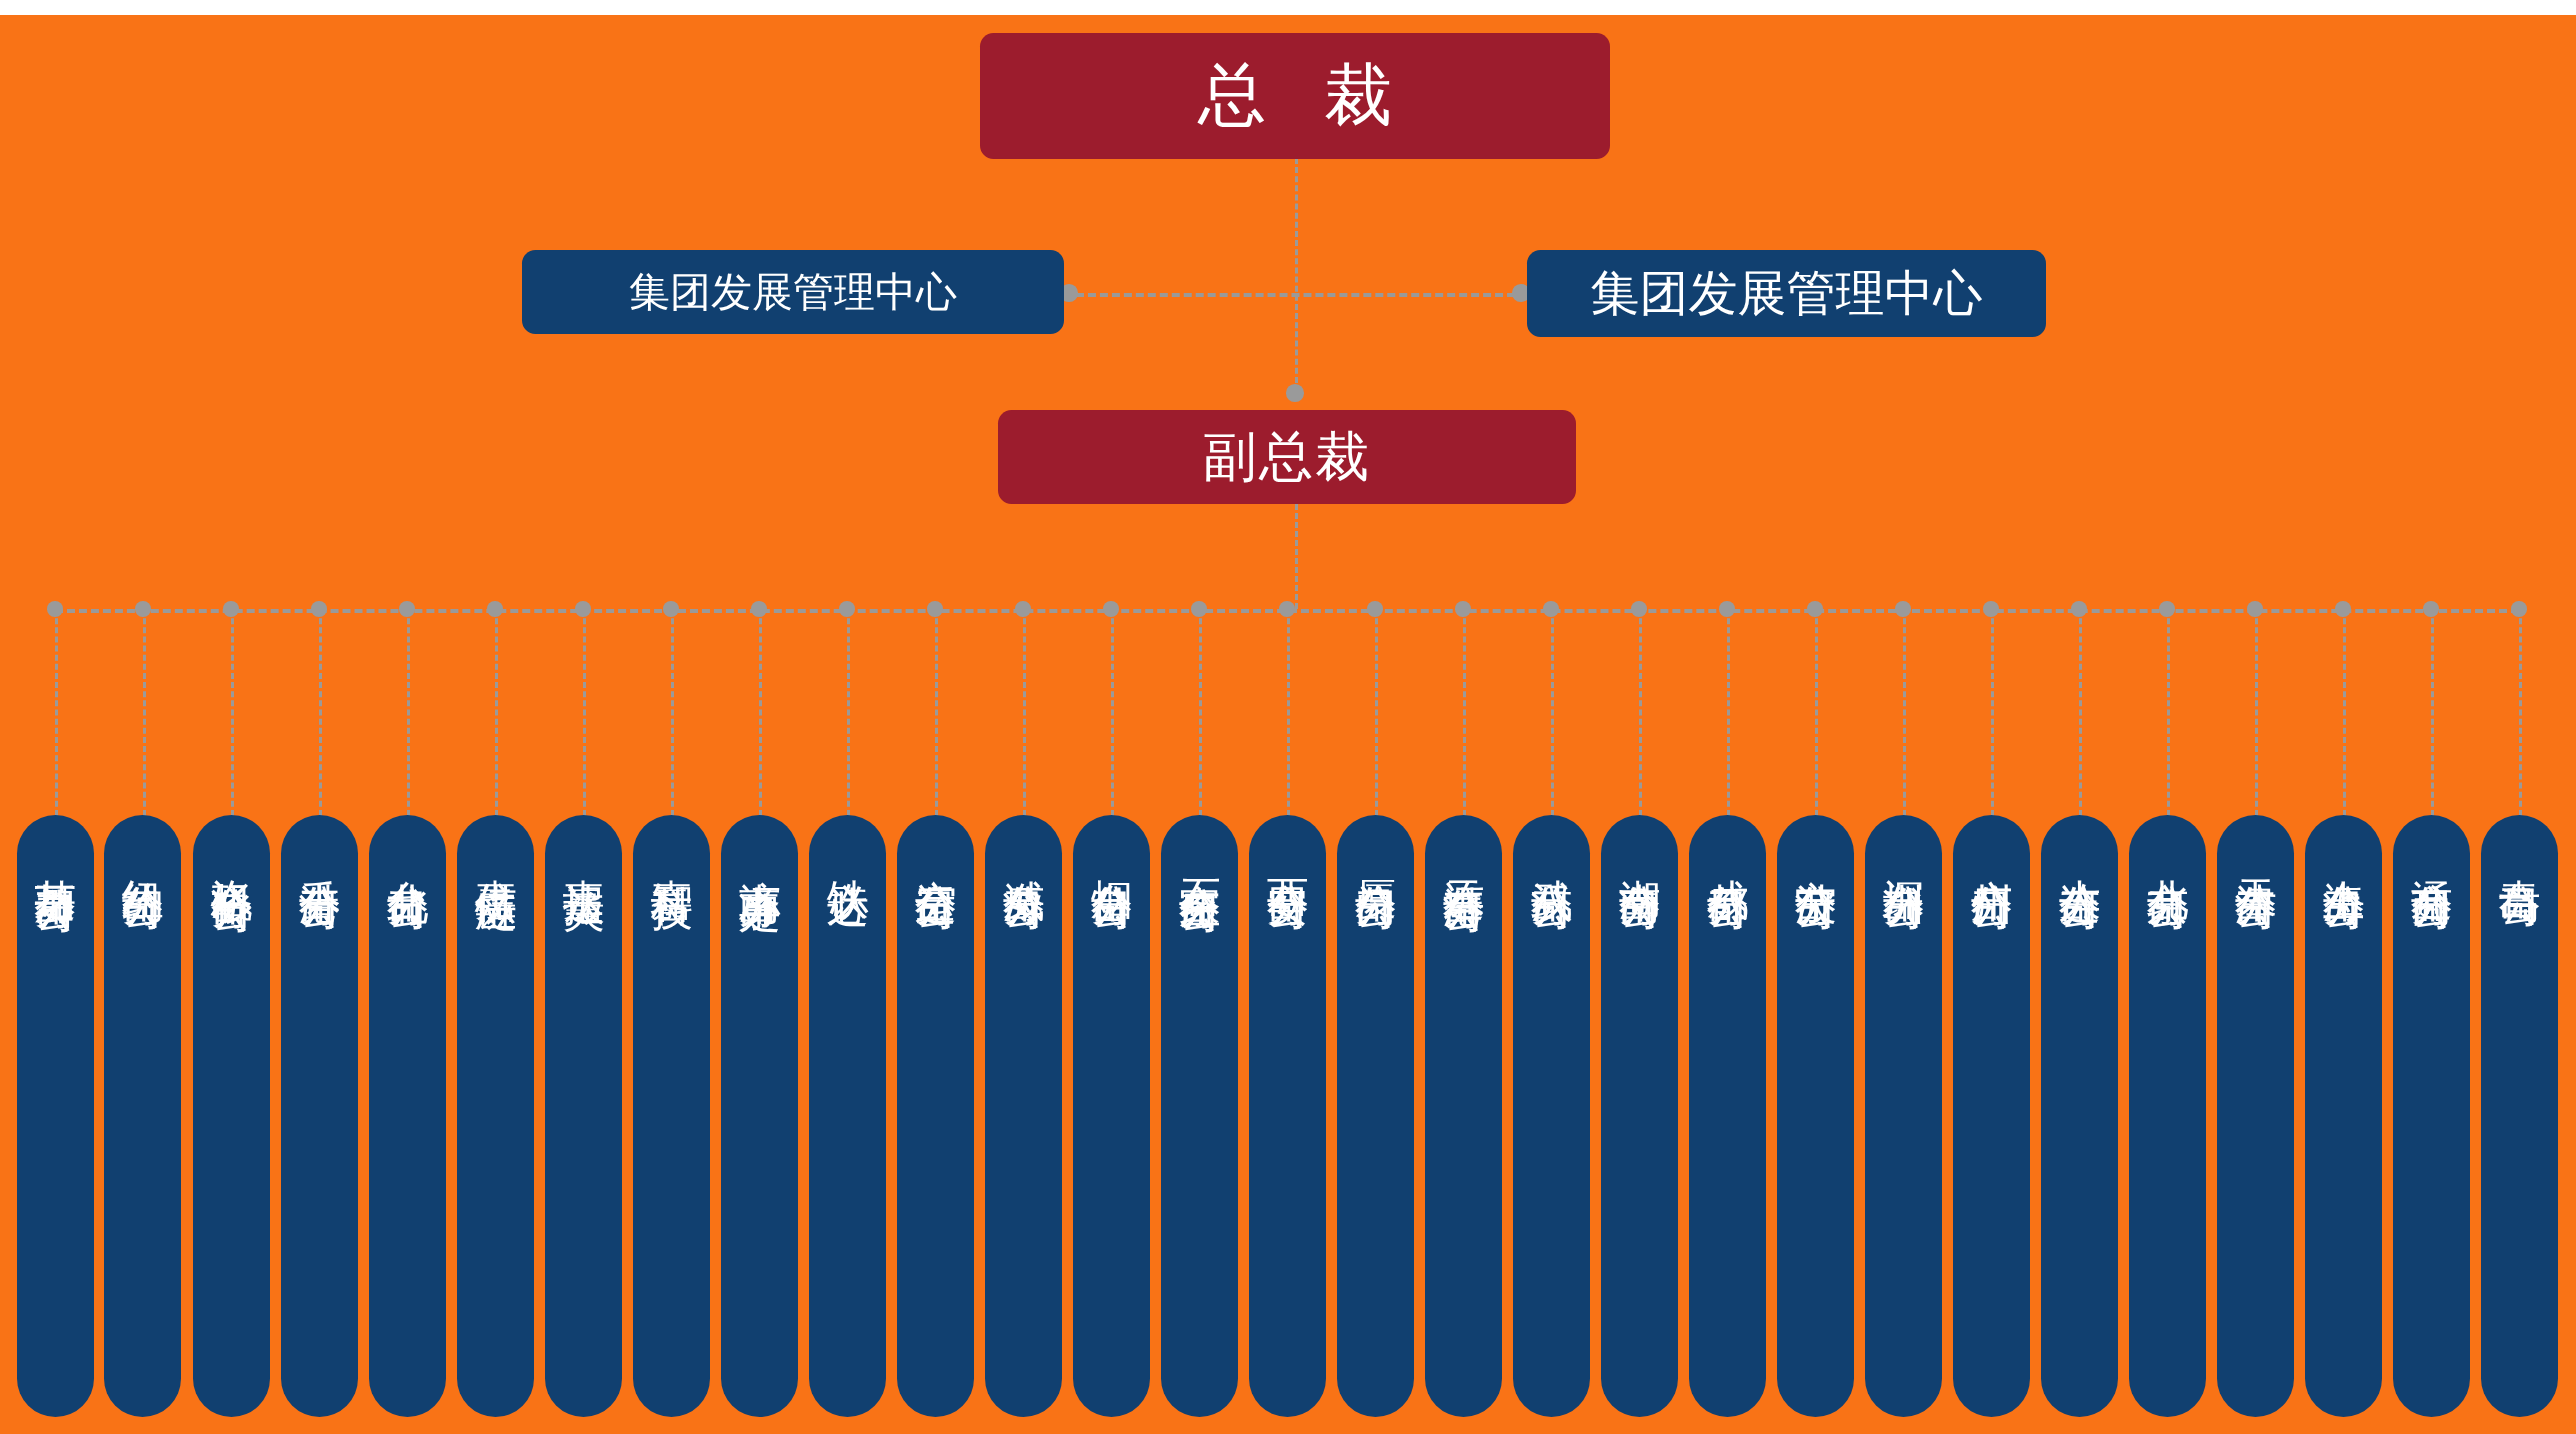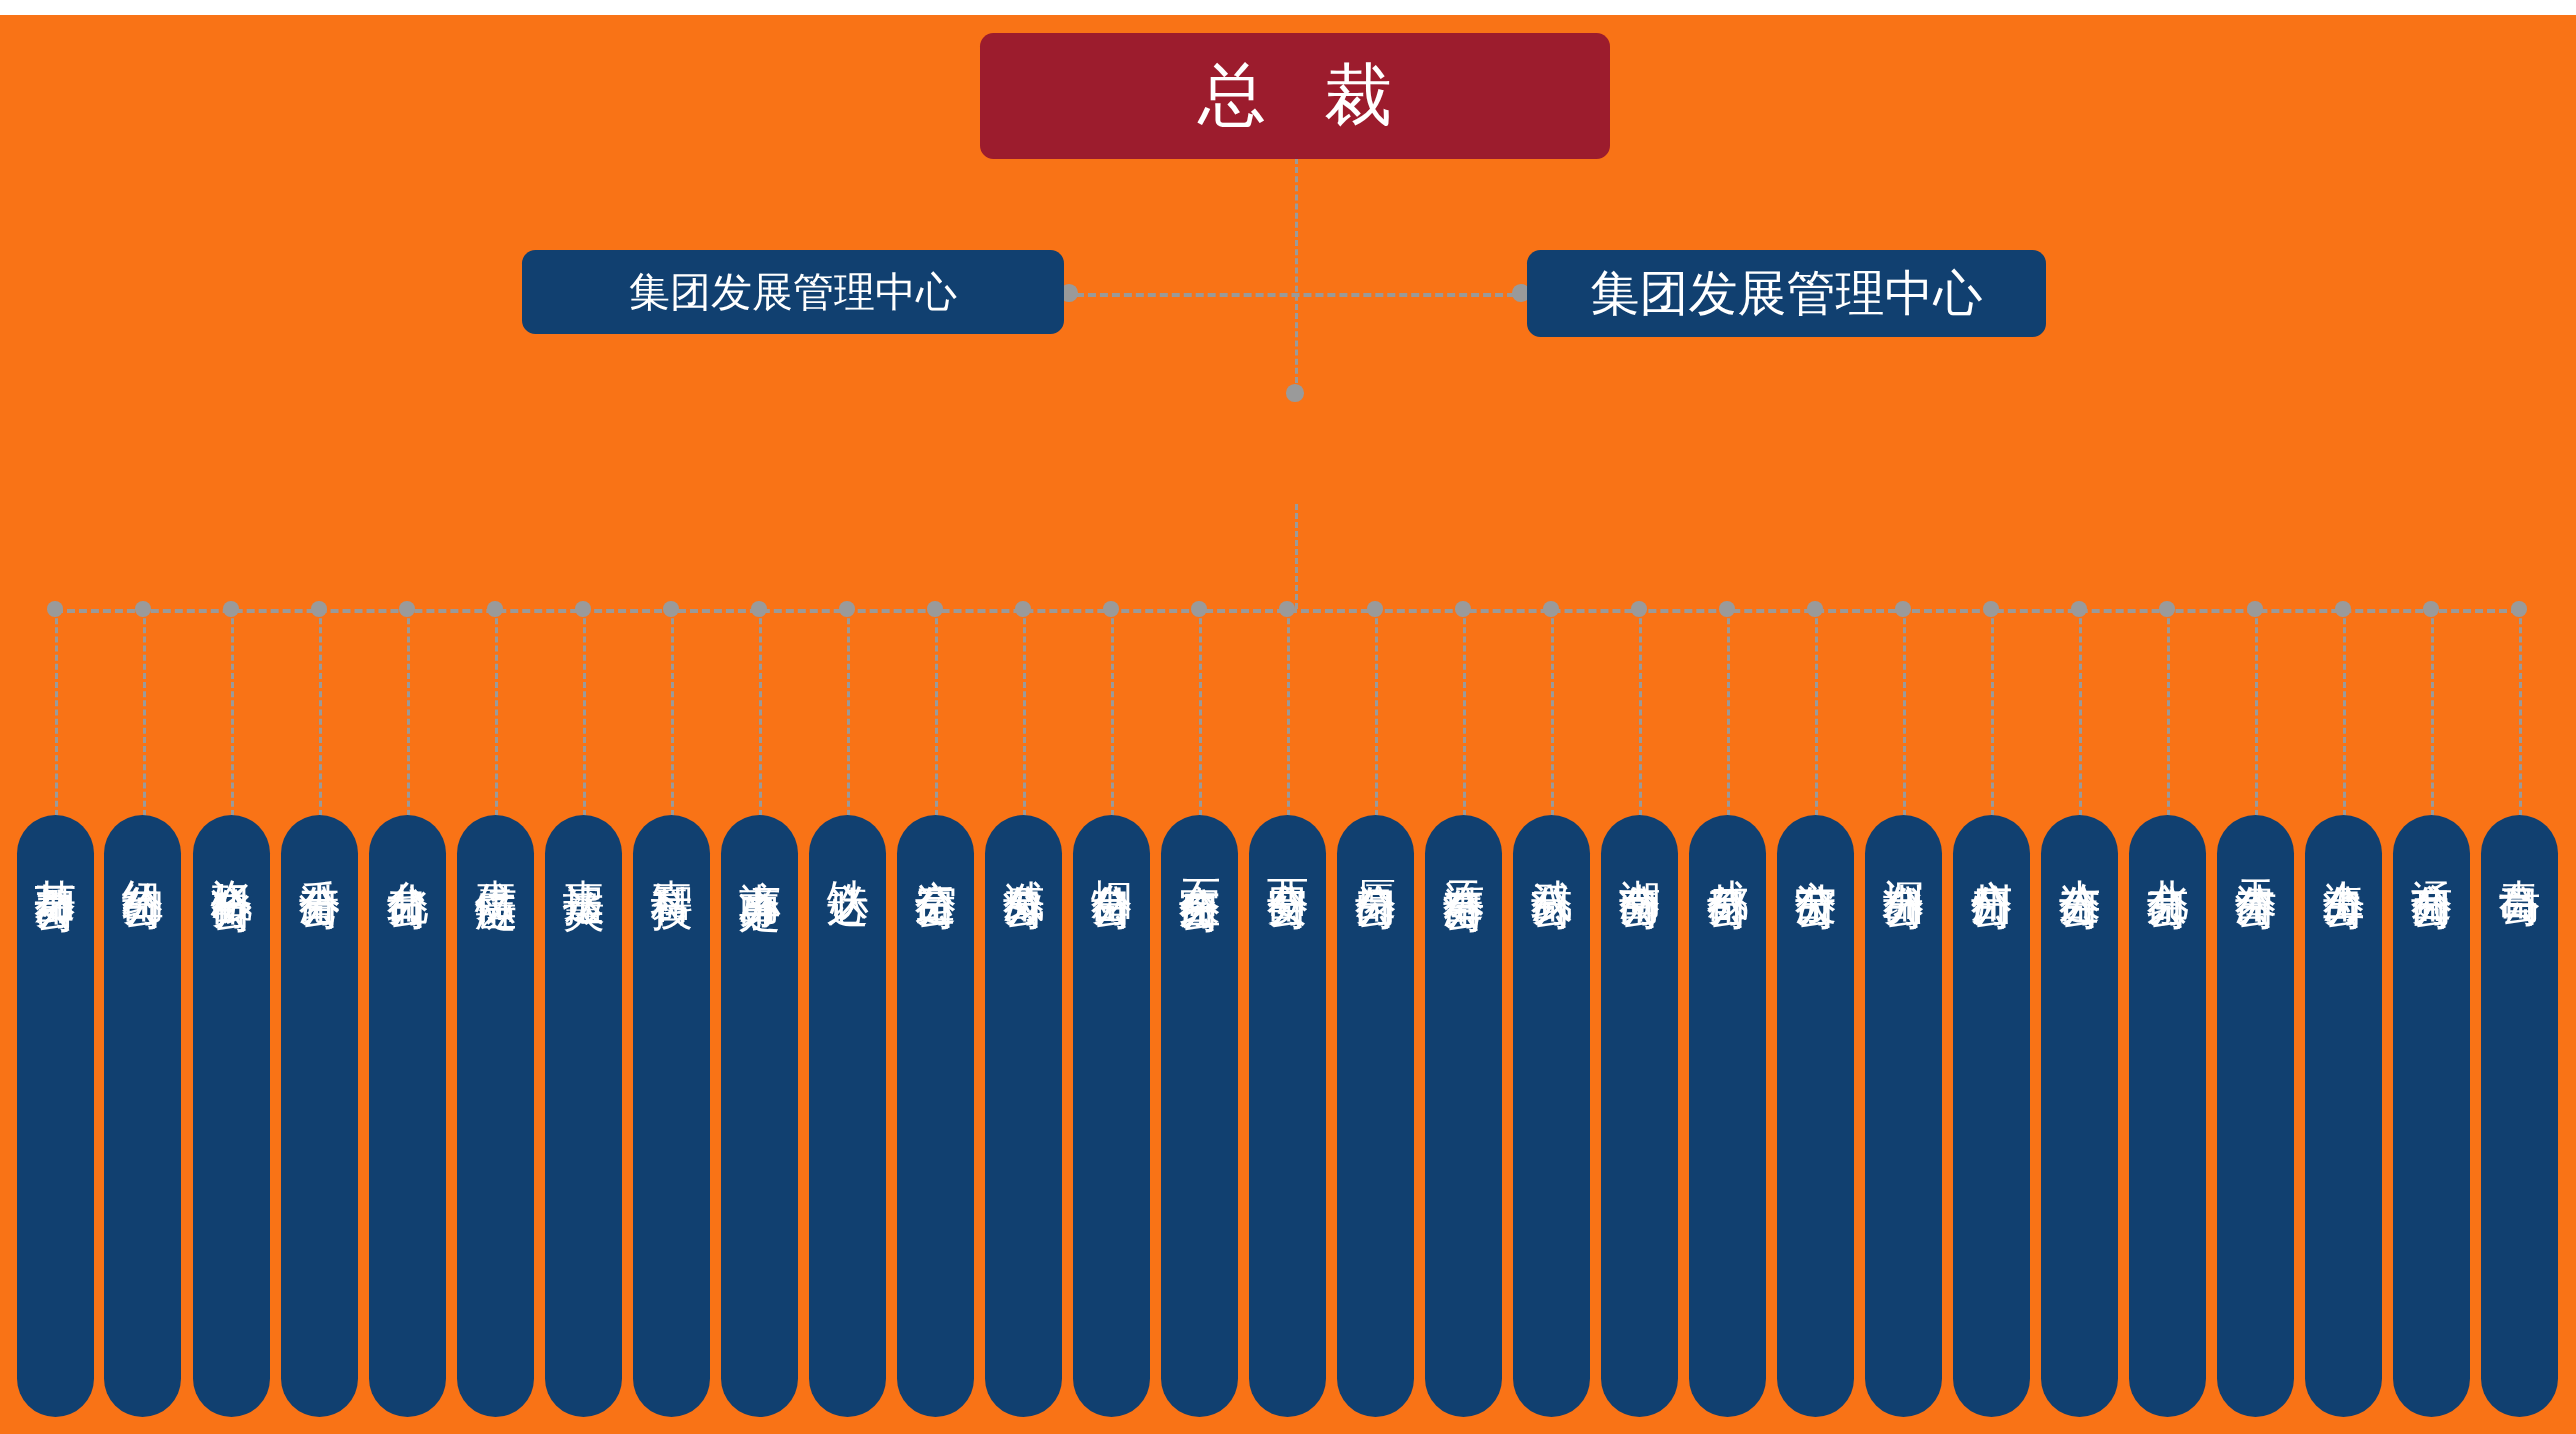--- a/index.html
+++ b/index.html
@@ -148,20 +148,23 @@
   </div>
 
   <div class="node node-center" id="node-dev-center">
     <span>集团发展管理中心</span>
   </div>
 
   <div class="node node-center" id="node-fin-center">
     <span>集团发展管理中心</span>
   </div>
 
+  <div class="node node-exec" id="node-vice-president">
+    <span>副总裁</span>
+  </div>
 
   <div id="branch-layer">
       <div class="vline" style="left: 55px; top: 594px; height: 207px;"></div>
       <div class="dot dot-sm" style="left: 55px; top: 594px;"></div>
       <div class="branch" style="left: 16.5px;">
         <span class="branch-label">芝加哥分公司</span>
       </div>
       <div class="vline" style="left: 143px; top: 594px; height: 207px;"></div>
       <div class="dot dot-sm" style="left: 143px; top: 594px;"></div>
       <div class="branch" style="left: 104px;">

